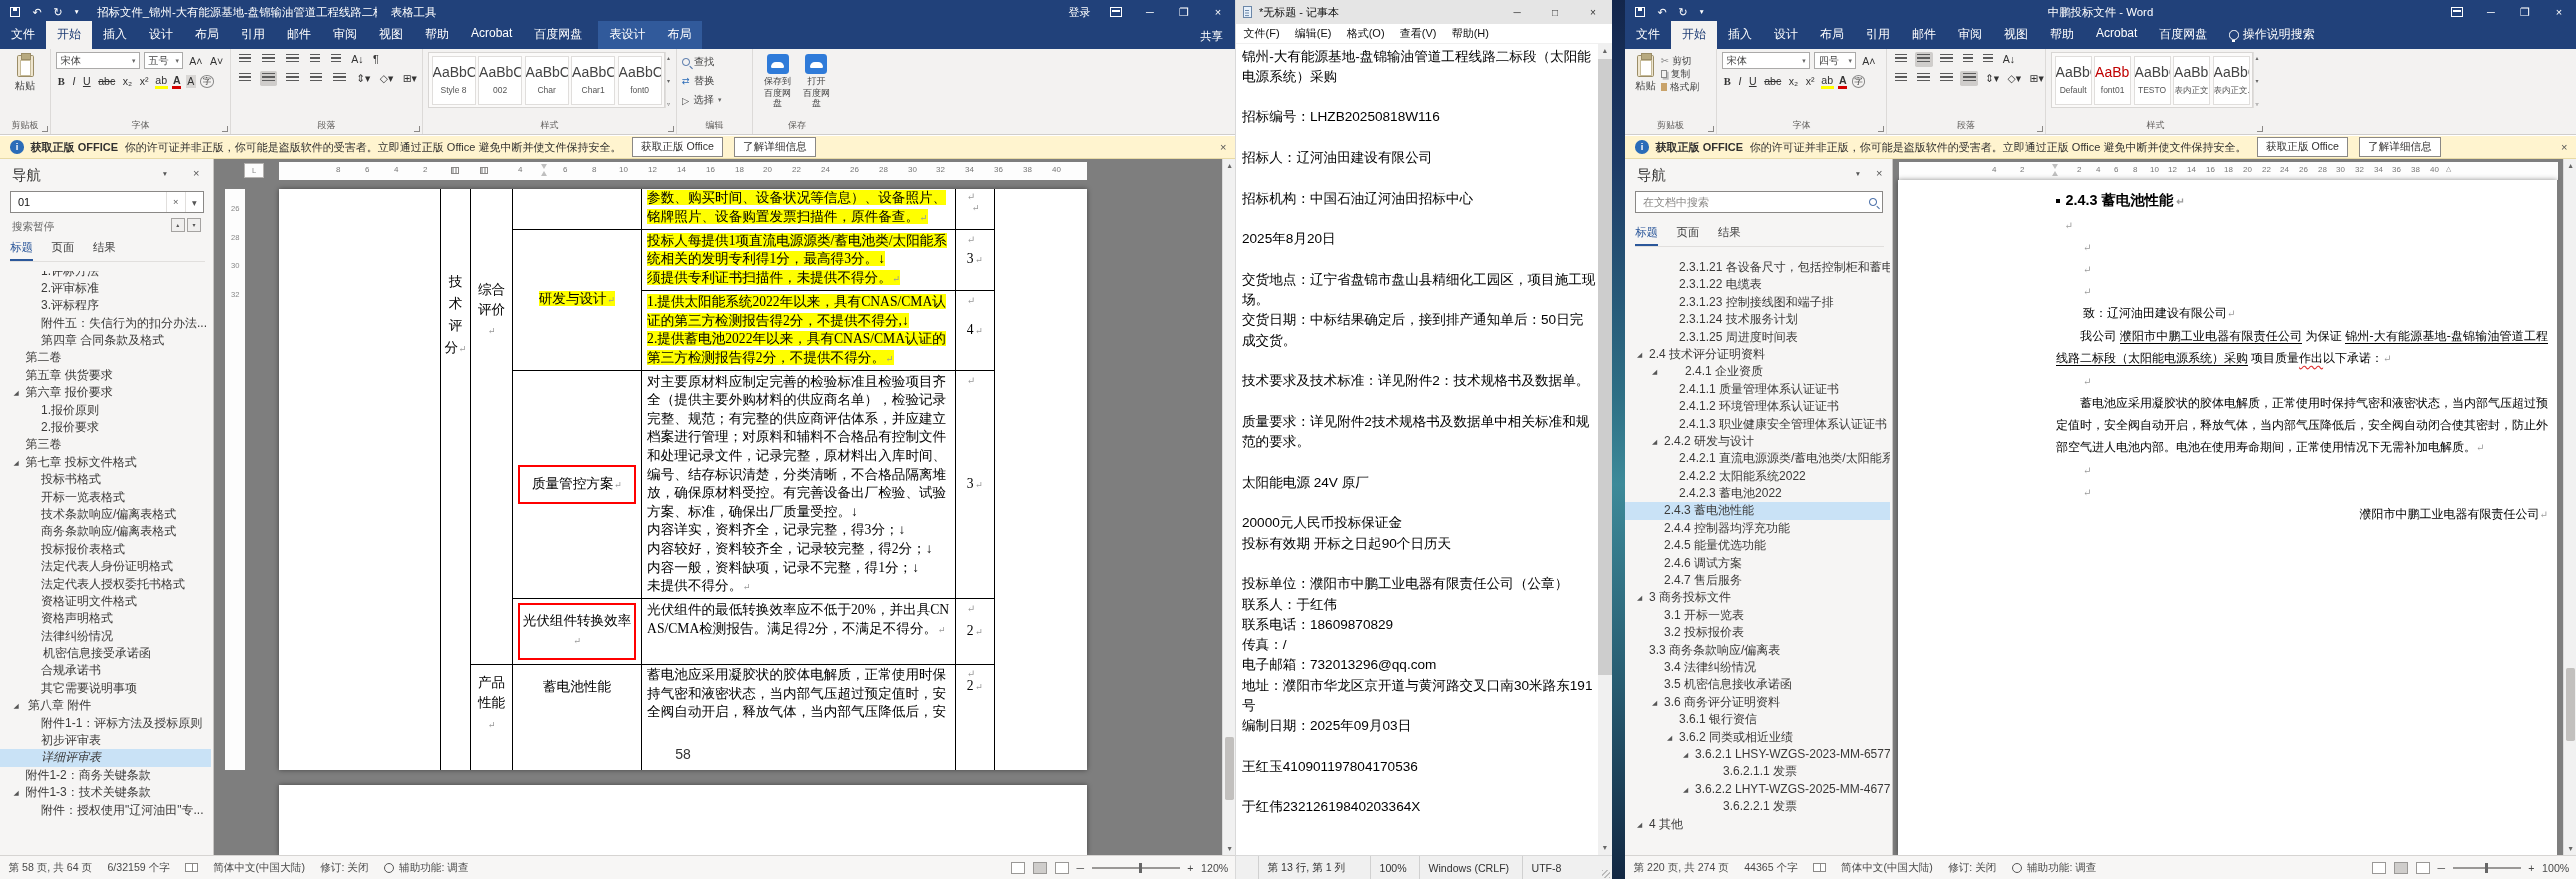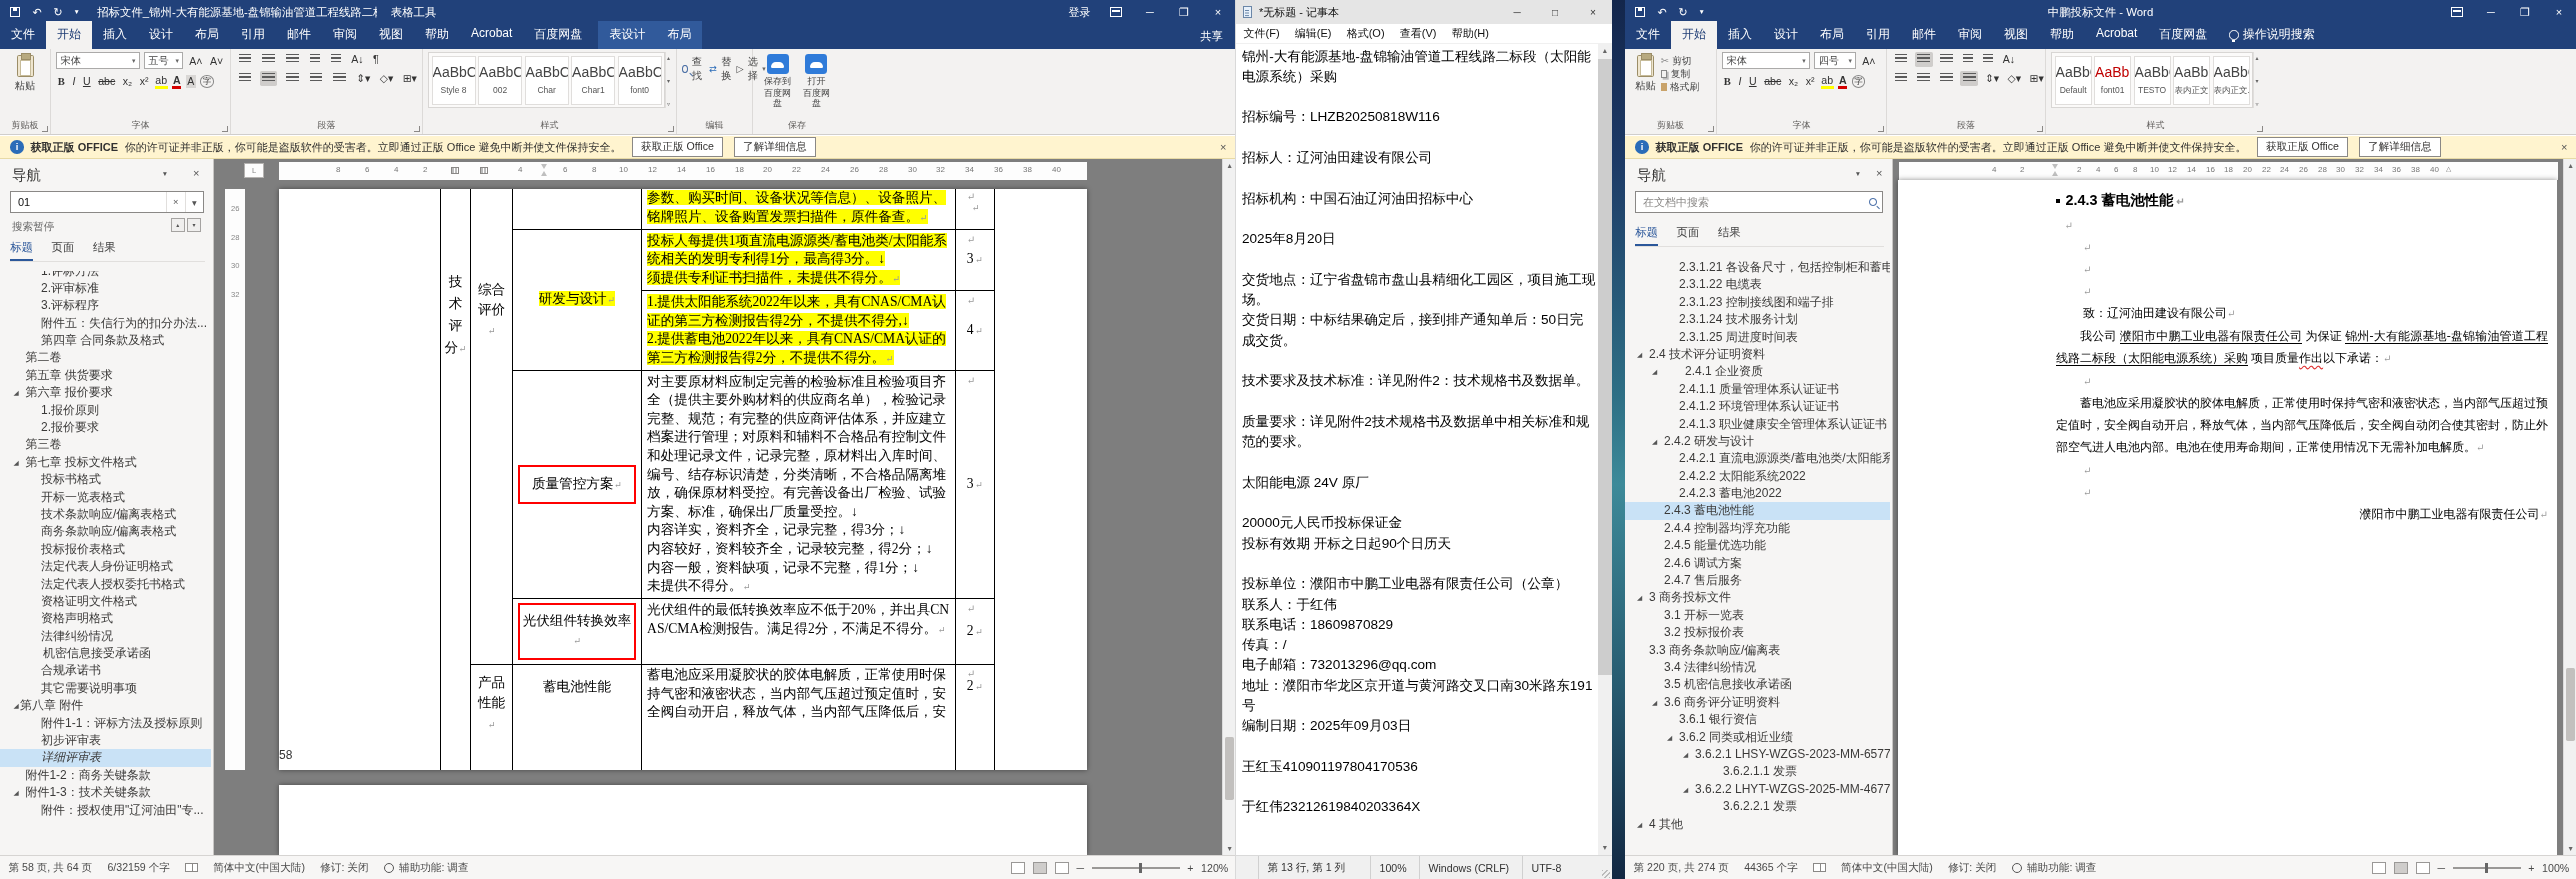--- a/index.html
+++ b/index.html
@@ -45,21 +45,21 @@
 .hlbar{display:inline-block;border-bottom:3.4px solid #ffff00;padding:0 0.8px}
 .il{display:inline-block;width:12.7px;height:9.3px;background:repeating-linear-gradient(to bottom,#5b5b5b 0 1.3px,rgba(0,0,0,0) 1.3px 3.4px)}
 .ibtn{padding:1.7px 2.5px;border-radius:1.7px}
 .ibtn.on{background:#cfcdcb}
 .chipbox{display:flex;gap:2.5px;border:0.8px solid #d8d6d4;background:#fbfaf9;padding:2.5px;height:56px}
 .chip{width:44px;background:#fff;border:0.8px solid #e0dedc;text-align:center;padding-top:6.8px;overflow:hidden}
 .chip .cp{font-size:14px;font-family:Liberation Sans, sans-serif;white-space:nowrap}
 .chip .cl{font-size:8.5px;color:#555;margin-top:5.1px;white-space:nowrap}
 .chip.redc .cp{color:#c00000}
 .chipscroll{width:12px;display:flex;flex-direction:column;justify-content:space-between;align-items:center;border-left:0.8px solid #e0dedc;font-size:6px;color:#666;padding:1.7px 0}
-.editrows{display:flex;flex-direction:row;gap:5.1px;padding-top:2.5px}
+.editrows{display:flex;flex-direction:column;gap:5.1px;padding-top:2.5px}
 .editrow{display:flex;align-items:center;gap:4.2px;font-size:10.2px;color:#444}
 .mgl{width:7.6px;height:7.6px;border:1.3px solid #4a6fa5;border-radius:50%;position:relative;display:inline-block}
 .mgl::after{content:"";position:absolute;width:4.2px;height:1.3px;background:#4a6fa5;transform:rotate(45deg);left:6px;top:7.6px}
 .bdbtn{display:flex;flex-direction:column;align-items:center;gap:1.7px;padding:1.7px 3.4px;font-size:9px;color:#444;text-align:center;line-height:1.15}
 .bdico{width:22px;height:20.3px;background:#2f7bd9;border-radius:3.4px;position:relative}
 .bdico::after{content:"";position:absolute;left:4.2px;top:7.6px;width:13.6px;height:6.8px;background:#fff;border-radius:6.8px 6.8px 1.7px 1.7px}
 .notice{position:absolute;left:0;right:0;top:136px;height:23px;background:#fff4cf;border-bottom:0.8px solid #e8daa6;display:flex;align-items:center;font-size:11px;color:#323130}
 .nico{width:13.6px;height:13.6px;border-radius:50%;background:#2b6cb8;color:#fff;font-size:9.3px;font-weight:bold;display:flex;align-items:center;justify-content:center;margin:0 6.8px 0 10.2px;flex:none}
 .nbtn{border:0.8px solid #8a8886;background:#fff;padding:1.7px 8.5px;font-size:10.6px;margin-left:10.2px;white-space:nowrap}
 .nclose{position:absolute;right:8.5px;font-size:11px;color:#555}
@@ -115,21 +115,21 @@
 td.cname{text-align:center}
 td.cscore{text-align:center;position:relative}
 td.cscore::after{content:"↵";color:#999;font-size:9.3px;margin-left:1.7px}
 td.c1{vertical-align:top;padding-top:83px;text-align:center;line-height:22px}
 td.c2{vertical-align:top;padding-top:92px;text-align:center;line-height:20.3px}
 td.c2b{vertical-align:top;padding-top:8.5px;text-align:center;line-height:20.3px}
 .hl{background:#ffff00}
 .redbox{border:2.5px solid #f00;padding:7.6px 1.7px;display:flex;align-items:center;justify-content:center;margin:1.7px}
 .rmark{position:absolute;right:-20.3px;top:0.8px;color:#999;font-size:10.2px}
 .endmark::after{content:"↵";color:#999;font-size:9.3px;margin-left:0.8px}
-.pgnum{position:absolute;left:0;right:0;bottom:8.5px;font-size:12px;color:#333}
+.pgnum{position:absolute;left:0;right:0;bottom:8.5px;text-align:center;font-size:14px;color:#333}
 
 .rdoc{position:absolute;font-size:12px;line-height:22px;color:#000;font-family:"Liberation Serif","DejaVu Serif",serif}
 .rhead{font-size:14.4px;font-weight:bold;font-family:"Liberation Sans",sans-serif;margin-bottom:1.7px;white-space:nowrap}
 .rhead .sq{display:inline-block;width:4.2px;height:4.2px;background:#000;margin-right:5.1px;vertical-align:middle}
 .pmark{color:#9a9a9a;font-size:10.2px}
 .blankln{height:22px}
 .u{border-bottom:0.8px solid #000}
 .sqg{text-decoration:underline wavy #e03333;text-underline-offset:3.4px}
 .rp{text-align:justify;word-break:break-all}
 .ind{text-indent:24px}
@@ -370,21 +370,21 @@
           <div class="titem" style="padding-left: 41px;"><span>商务条款响应/偏离表格式</span></div>
           <div class="titem" style="padding-left: 41px;"><span>投标报价表格式</span></div>
           <div class="titem" style="padding-left: 41px;"><span>法定代表人身份证明格式</span></div>
           <div class="titem" style="padding-left: 41px;"><span>法定代表人授权委托书格式</span></div>
           <div class="titem" style="padding-left: 41px;"><span>资格证明文件格式</span></div>
           <div class="titem" style="padding-left: 41px;"><span>资格声明格式</span></div>
           <div class="titem" style="padding-left: 41px;"><span>法律纠纷情况</span></div>
           <div class="titem" style="padding-left: 43px;"><span>机密信息接受承诺函</span></div>
           <div class="titem" style="padding-left: 41px;"><span>合规承诺书</span></div>
           <div class="titem" style="padding-left: 41px;"><span>其它需要说明事项</span></div>
-          <div class="titem" style="padding-left: 20px;"><span class="arr" style="left: 13.6px;">◢</span><span>第八章 附件</span></div>
+          <div class="titem" style="padding-left: 28px;"><span class="arr" style="left: 13.6px;">◢</span><span>第八章 附件</span></div>
           <div class="titem" style="padding-left: 41px;"><span>附件1-1：评标方法及授标原则</span></div>
           <div class="titem" style="padding-left: 41px;"><span>初步评审表</span></div>
           <div class="titem sel" style="padding-left: 41px; font-style: italic;"><span>详细评审表</span></div>
           <div class="titem" style="padding-left: 25.4px;"><span>附件1-2：商务关键条款</span></div>
           <div class="titem" style="padding-left: 25.4px;"><span class="arr" style="left: 13.6px;">◢</span><span>附件1-3：技术关键条款</span></div>
           <div class="titem" style="padding-left: 41px;"><span>附件：授权使用"辽河油田"专...</span></div>
         </div>
     </div>
     <div class="docarea" style="left:214px;width:1008px">
       <div class="corner" style="left:30px;top:4.2px">L</div>

